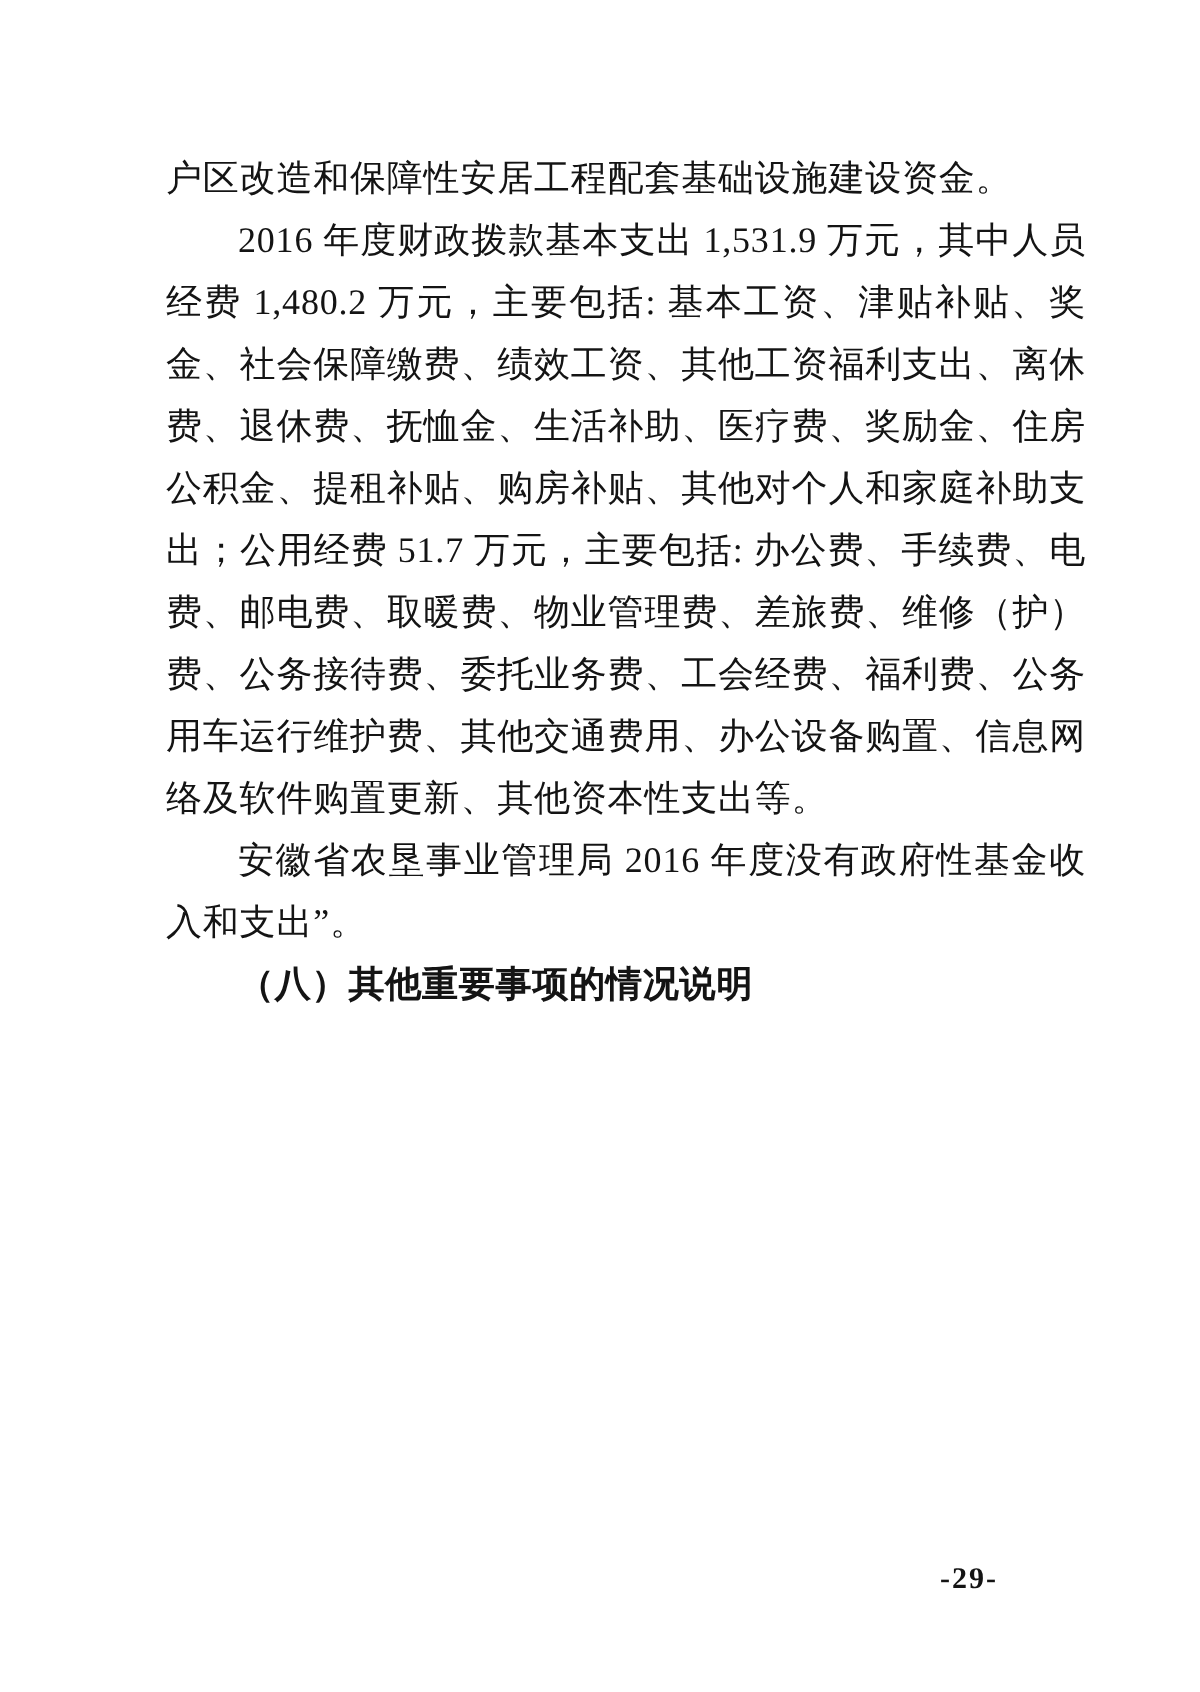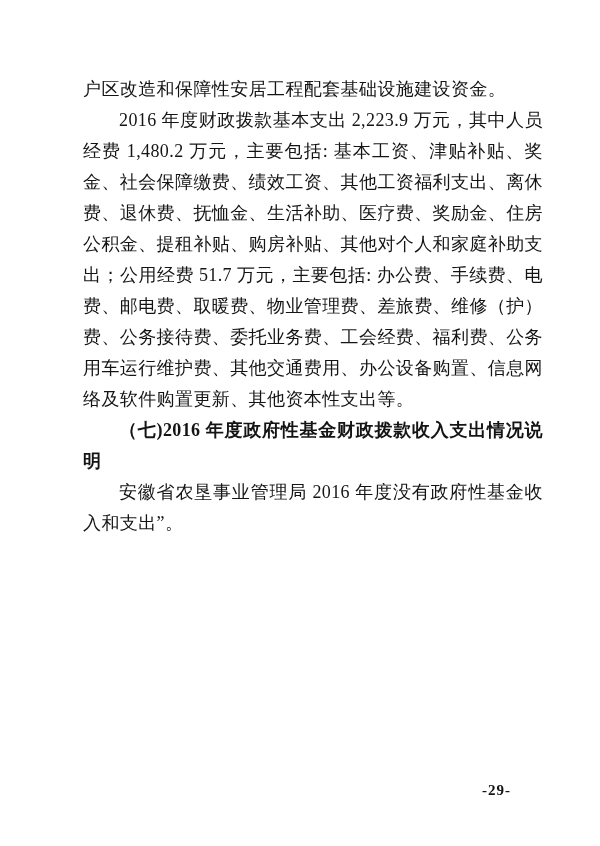--- a/index.html
+++ b/index.html
@@ -35,32 +35,32 @@
   }
   .para.no-indent {
     text-indent: 0;
   }
   .para.heading {
     font-weight: 800;
   }
   .page-number {
     position: absolute;
     top: 782px;
-    left: 482px;
+    left: 470px;
     font-size: 15px;
     font-weight: bold;
     letter-spacing: 1px;
     color: #141414;
   }
 </style>
 </head>
 <body>
 
 <div class="page">
   <div class="content">
     <p class="para no-indent">户区改造和保障性安居工程配套基础设施建设资金。</p>
-    <p class="para">2016 年度财政拨款基本支出 2,223.9 万元，其中人员经费 1,480.2 万元，主要包括: 基本工资、津贴补贴、奖金、社会保障缴费、绩效工资、其他工资福利支出、离休费、退休费、抚恤金、生活补助、医疗费、奖励金、住房公积金、提租补贴、购房补贴、其他对个人和家庭补助支出；公用经费 51.7 万元，主要包括: 办公费、手续费、电费、邮电费、取暖费、物业管理费、差旅费、维修（护）费、公务接待费、委托业务费、工会经费、福利费、公务用车运行维护费、其他交通费用、办公设备购置、信息网络及软件购置更新、其他资本性支出等。</p>
-    <p class="para heading">（七)2016 年度政府性基金财政拨款收入支出情况说明</p>
+    <p class="para">2016 年度财政拨款基本支出 1,531.9 万元，其中人员经费 1,480.2 万元，主要包括: 基本工资、津贴补贴、奖金、社会保障缴费、绩效工资、其他工资福利支出、离休费、退休费、抚恤金、生活补助、医疗费、奖励金、住房公积金、提租补贴、购房补贴、其他对个人和家庭补助支出；公用经费 51.7 万元，主要包括: 办公费、手续费、电费、邮电费、取暖费、物业管理费、差旅费、维修（护）费、公务接待费、委托业务费、工会经费、福利费、公务用车运行维护费、其他交通费用、办公设备购置、信息网络及软件购置更新、其他资本性支出等。</p>
     <p class="para">安徽省农垦事业管理局 2016 年度没有政府性基金收入和支出”。</p>
+    <p class="para heading">（八）其他重要事项的情况说明</p>
   </div>
 
   <div class="page-number">-29-</div>
 </div>
 
 </body></html>

